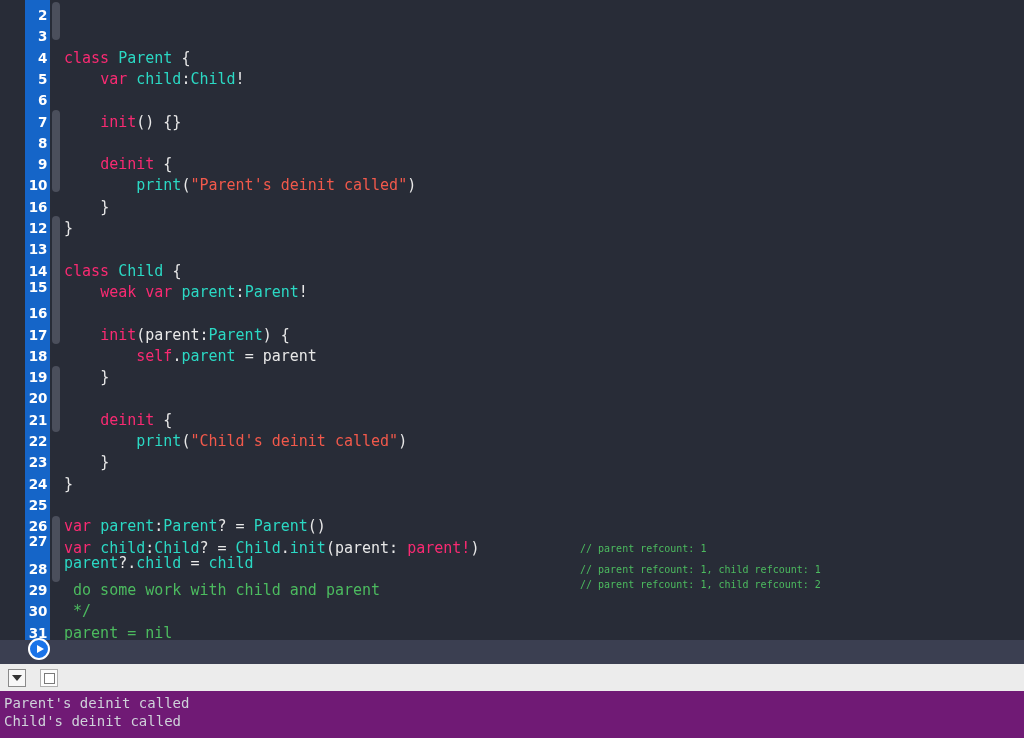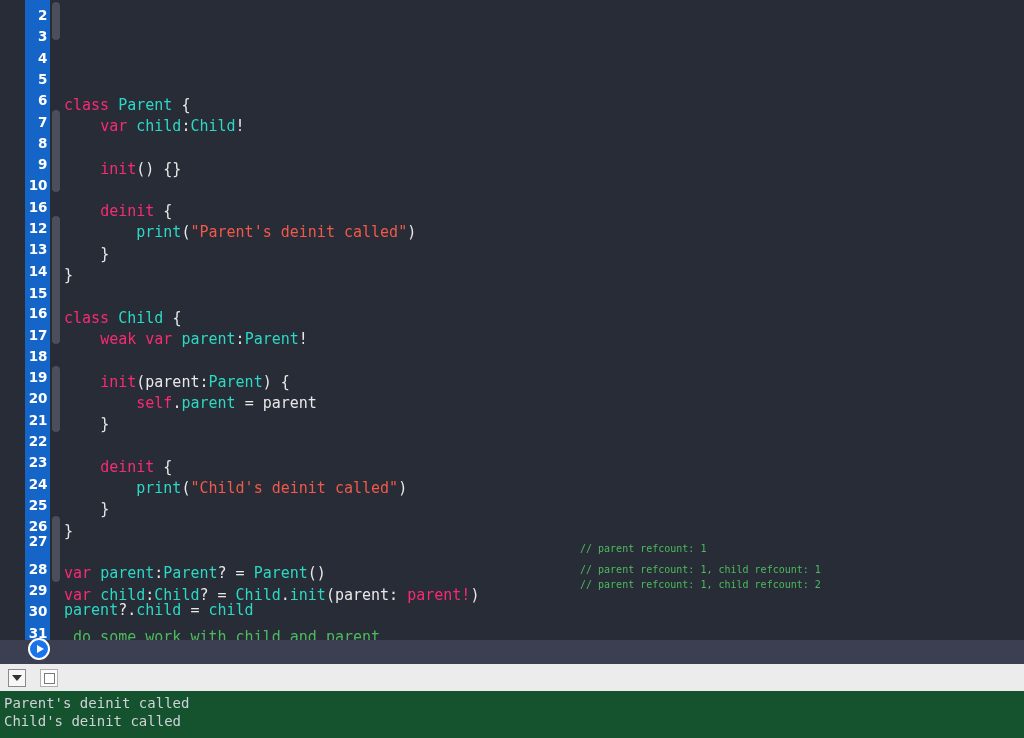--- a/index.html
+++ b/index.html
@@ -31,21 +31,20 @@
   .lno{
     position:absolute;left:25px;width:25px;height:21.33px;
     text-align:right;padding-right:3px;box-sizing:border-box;
     color:#ffffff;font-size:13.5px;line-height:21.33px;
     font-family:"DejaVu Sans","Liberation Sans",sans-serif;
     font-weight:600;letter-spacing:-0.3px;
   }
   .ltext{
     position:absolute;left:64px;height:21.33px;line-height:21.33px;
     color:#e8e8e8;
-    margin-top:47px;
   }
   .kw{color:#f92a72;}
   .ty{color:#2bd9c4;}
   .id{color:#2bd9c4;}
   .pu{color:#e8e8e8;}
   .st{color:#f2594b;}
   .cm{color:#4cbb5f;}
   .fn{color:#2bd9c4;}
 
   
@@ -85,21 +84,21 @@
   .tb-btn.b2{left:40px;border:1px solid #b0b0b0;background:#fcfcfc;}
   .chev{
     width:0;height:0;border-left:5px solid transparent;
     border-right:5px solid transparent;border-top:6px solid #333;
   }
   .sq{width:11px;height:11px;border:1px solid #7a7a7a;background:#ffffff;box-sizing:border-box;}
 
   
   .console{
     position:absolute;left:0;top:691px;width:1024px;height:47px;
-    background:#14532d;padding:4px 0 0 4px;box-sizing:border-box;
+    background:#701a75;padding:4px 0 0 4px;box-sizing:border-box;
     overflow:hidden;
   }
   .cline{
     color:#cfd2da;font-size:14px;line-height:17.5px;white-space:pre;
     font-family:"DejaVu Sans Mono","Liberation Mono",monospace;
   }
 </style>
 </head>
 <body>
 
@@ -174,21 +173,21 @@
       <div class="line" style="top:218px;position:absolute;left:0;width:1024px;">
         <span class="lno">13</span>
         <span class="ltext"><span class="kw">class</span> <span class="ty">Child</span> <span class="pu">{</span></span>
       </div>
 
       <div class="line" style="top:239.3px;position:absolute;left:0;width:1024px;">
         <span class="lno">14</span>
         <span class="ltext">    <span class="kw">weak</span> <span class="kw">var</span> <span class="id">parent</span><span class="pu">:</span><span class="ty">Parent</span><span class="pu">!</span></span>
       </div>
 
-      <div class="line" style="top:262px;position:absolute;left:0;width:1024px;">
+      <div class="line" style="top:256px;position:absolute;left:0;width:1024px;">
         <span class="lno">15</span>
         <span class="ltext"></span>
       </div>
 
       <div class="line" style="top:281.9px;position:absolute;left:0;width:1024px;">
         <span class="lno">16</span>
         <span class="ltext">    <span class="kw">init</span><span class="pu">(parent:</span><span class="ty">Parent</span><span class="pu">) {</span></span>
       </div>
 
       <div class="line" style="top:303.2px;position:absolute;left:0;width:1024px;padding-left:34px;">

